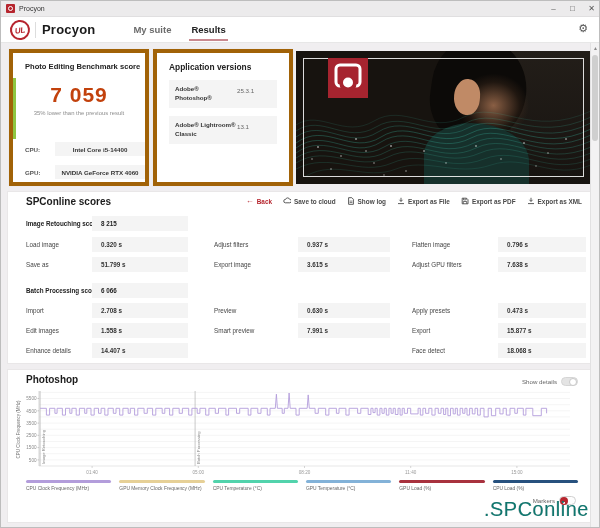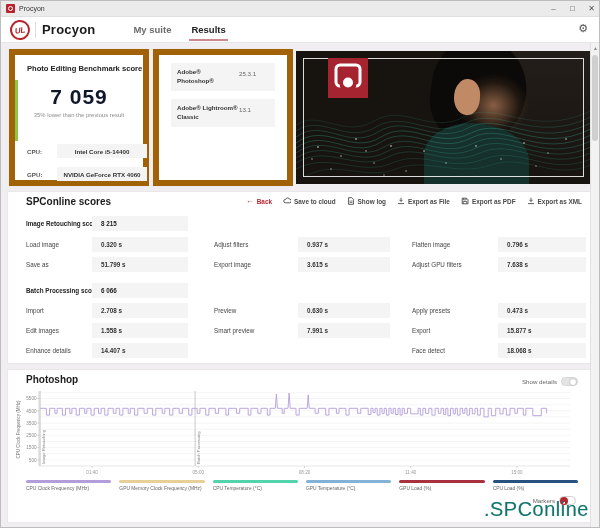--- a/index.html
+++ b/index.html
@@ -27,25 +27,25 @@
   .nav-divider { width:1px; height:16px; background:#ddd; margin:0 6px 0 5px; }
   .brand { font-size:13px; font-weight:700; color:#1a1a1a; letter-spacing:0.2px; }
   .nav-tabs { display:flex; margin-left:38px; height:26px; }
   .nav-item { position:relative; font-size:9.5px; color:#6b6b6b; font-weight:700; margin-right:20px;
               line-height:26px; cursor:default; }
   .nav-item.active { color:#222; }
   .nav-underline { position:absolute; left:-2px; right:-2px; bottom:2px; height:2px; background:#c9898f; }
   .gear { position:absolute; right:13px; top:5px; font-size:11px; color:#555; }
 
   
-  .card { position:absolute; background:#fff; border:6px solid #a16207; box-shadow:0 0 2px rgba(0,0,0,.04); }
+  .card { position:absolute; background:#fff; border:4px solid #a16207; box-shadow:0 0 2px rgba(0,0,0,.04); }
   .score-card { left:8px; top:48px; width:140px; height:137px; }
   .card-title { font-size:7.6px; font-weight:700; color:#222; padding:9px 0 0 12px; }
   .green-bar { position:absolute; left:0; top:25px; width:3px; height:61px; background:#8ec641; }
-  .big-score { text-align:center; font-size:21px; font-weight:700; color:#0f172a; margin-top:12px; letter-spacing:1px; }
+  .big-score { text-align:center; font-size:21px; font-weight:700; color:#c2410c; margin-top:12px; letter-spacing:1px; }
   .score-sub { text-align:center; font-size:5.9px; color:#8d8d8d; margin-top:3px; }
   .hw-row { position:absolute; left:0; width:140px; height:14px; }
   .hw-row.cpu { top:89px; } .hw-row.gpu { top:112px; }
   .hw-label { position:absolute; left:12px; top:4px; font-size:6.2px; font-weight:700; color:#555; }
   .hw-box { position:absolute; left:42px; top:0; width:90px; height:14px; background:#f4f4f4;
             font-size:6.2px; font-weight:600; color:#333; display:flex; align-items:center; justify-content:center; }
 
   .versions-card { left:152px; top:48px; width:140px; height:137px; }
   .ver-title { font-size:8.4px; font-weight:700; color:#222; padding:9px 0 0 12px; }
   .ver-box { position:relative; margin:8px 12px 0 12px; background:#f4f4f4; padding:5px 6px; display:flex; }
@@ -151,20 +151,21 @@
       <span class="hw-label">CPU:</span>
       <span class="hw-box">Intel Core i5-14400</span>
     </div>
     <div class="hw-row gpu">
       <span class="hw-label">GPU:</span>
       <span class="hw-box">NVIDIA GeForce RTX 4060</span>
     </div>
   </div>
 
   <div class="card versions-card">
+    <div class="ver-title">Application versions</div>
     <div id="ver-list">
         <div class="ver-box">
           <div class="ver-name">Adobe® Photoshop®</div>
           <div class="ver-num">25.3.1</div>
         </div>
         <div class="ver-box">
           <div class="ver-name">Adobe® Lightroom® Classic</div>
           <div class="ver-num">13.1</div>
         </div>
       </div>

